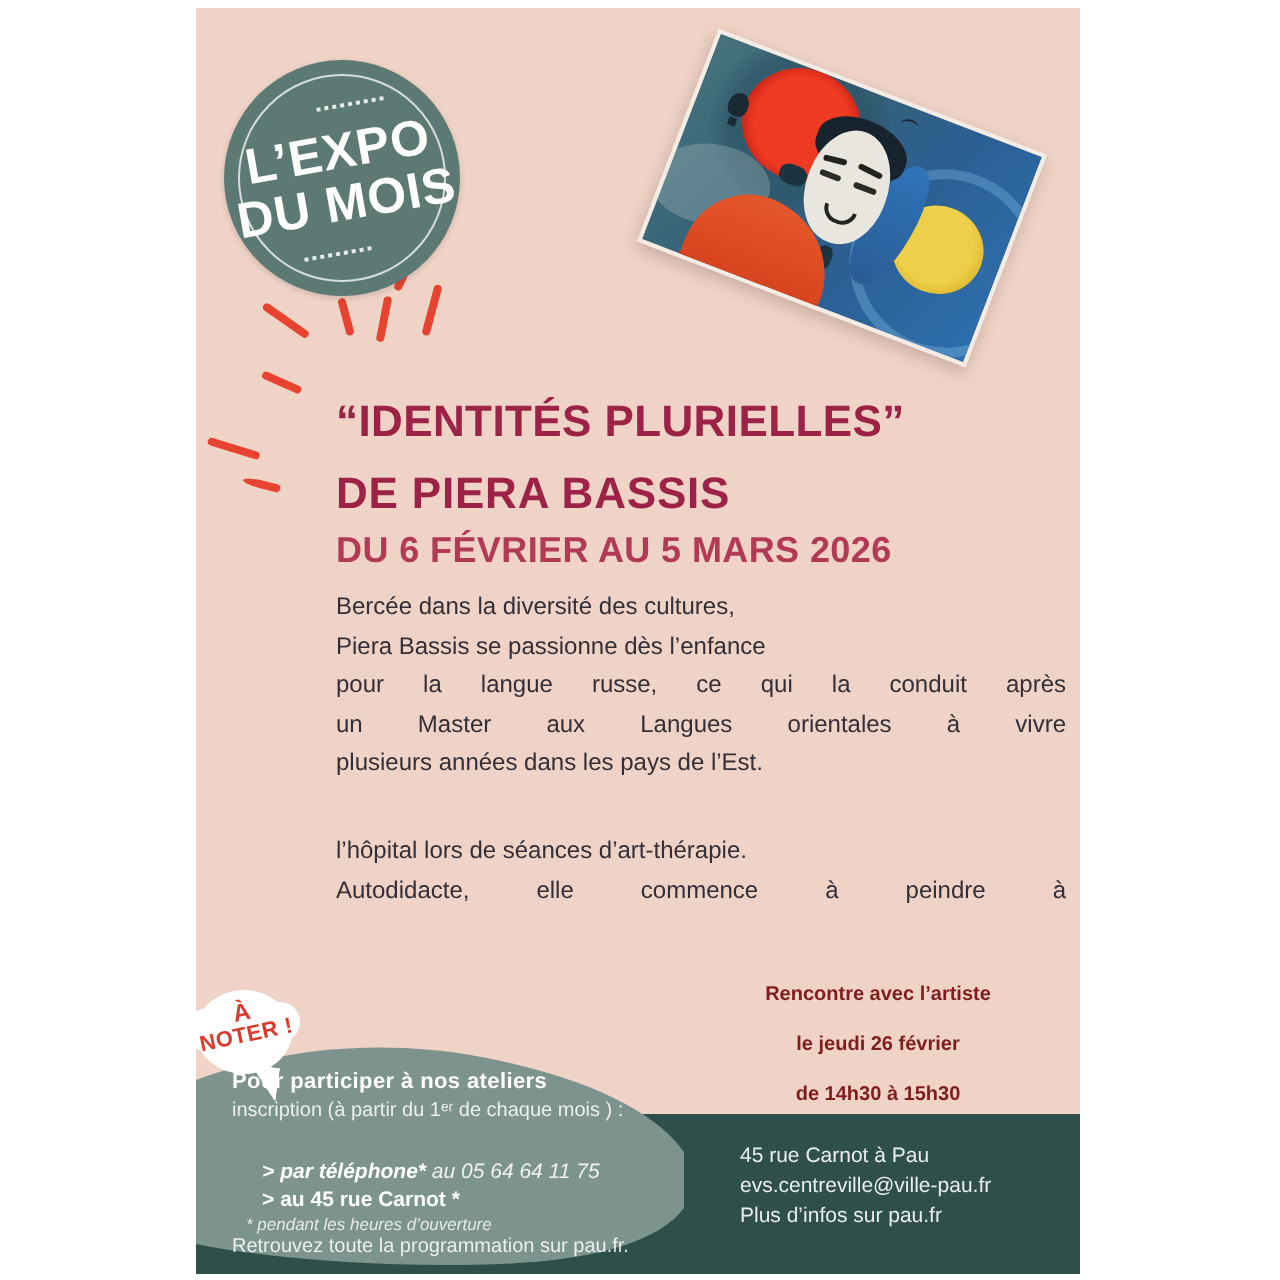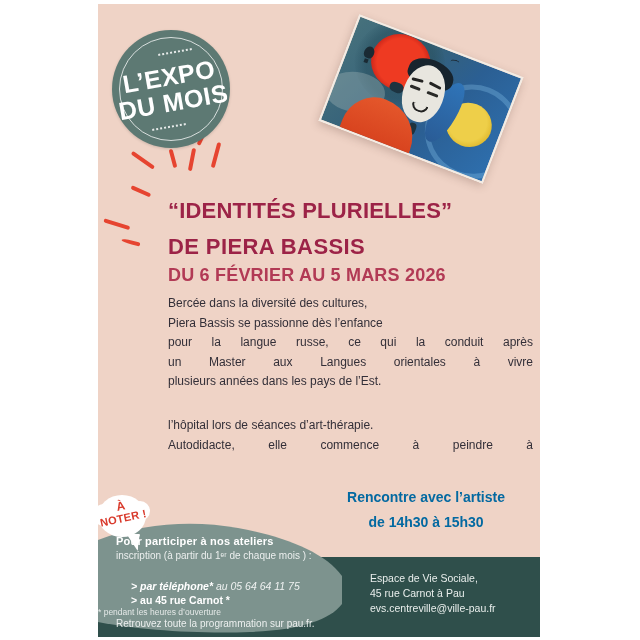--- a/index.html
+++ b/index.html
@@ -85,36 +85,36 @@
     color:#b23a55;font-weight:bold;font-size:18px;letter-spacing:.2px;z-index:2;
   }
   .bio{
     position:absolute;left:70px;top:290px;width:365px;
     color:#332f38;font-size:12px;line-height:19.6px;z-index:2;
   }
   .bio .line{text-align:left;}
   .bio .line.just{text-align:justify;text-align-last:justify;}
   .bio .gap{height:24px;}
   .meeting{
-    position:absolute;left:228px;top:481px;width:200px;text-align:center;
-    color:#0369a1;font-weight:bold;font-size:14px;line-height:25px;z-index:2;
+    position:absolute;left:241px;top:481px;width:200px;text-align:center;
+    color:#7f1d1d;font-weight:bold;font-size:10px;line-height:25px;z-index:2;
   }
   
   .dark-panel{
     position:absolute;left:0;top:553px;width:442px;height:80px;
     background:#2f4f4b;z-index:1;
   }
   .blob-svg{position:absolute;left:0;top:514px;z-index:2;}
   .workshops{position:absolute;left:0;top:514px;width:260px;height:119px;z-index:3;color:#fff;}
   .ws-heading{position:absolute;left:18px;top:17px;font-size:11px;font-weight:bold;letter-spacing:.2px;}
   .ws-sub{position:absolute;left:18px;top:31.5px;font-size:10px;color:rgba(255,255,255,.85);}
   .ws-item{position:absolute;left:33px;font-size:10.5px;}
   .ws-item .b{font-weight:bold;}
   .ws-item .r{color:rgba(255,255,255,.88);font-weight:normal;}
-  .ws-foot{position:absolute;left:0;top:89px;font-size:8.5px;color:rgba(255,255,255,.8);}
+  .ws-foot{position:absolute;left:25px;top:89px;font-size:8.5px;font-style:italic;color:rgba(255,255,255,.8);}
   .ws-prog{position:absolute;left:18px;top:100px;font-size:10px;color:rgba(255,255,255,.85);}
   .contact{
     position:absolute;left:272px;top:567px;z-index:3;
     color:#e9eeec;font-size:10.5px;line-height:15px;
   }
   
   .note{position:absolute;left:-4px;top:489px;width:56px;height:50px;z-index:4;}
   .note-cloud{position:absolute;left:4px;top:2px;width:48px;height:42px;background:#fff;border-radius:50%;}
   .note-cloud:before{content:"";position:absolute;left:-5px;top:9px;width:22px;height:22px;background:#fff;border-radius:50%;}
   .note-cloud:after{content:"";position:absolute;right:-4px;top:6px;width:20px;height:20px;background:#fff;border-radius:50%;}
@@ -185,20 +185,21 @@
     <div class="line just">pour la langue russe, ce qui la conduit après</div>
     <div class="line just">un Master aux Langues orientales à vivre</div>
     <div class="line">plusieurs années dans les pays de l’Est.</div>
     <div class="gap"></div>
     <div class="line">l’hôpital lors de séances d’art-thérapie.</div>
     <div class="line just">Autodidacte, elle commence à peindre à</div>
   </div>
 
   <div class="meeting">
     <div>Rencontre avec l’artiste</div>
+    <div>le jeudi 26 février</div>
     <div>de 14h30 à 15h30</div>
   </div>
 
   <div class="dark-panel"></div>
 
   <svg class="blob-svg" width="244" height="119" viewBox="0 0 244 119">
     <path d="M0,22 C45,5 95,2 140,10 C185,18 227,34 244,58 L244,86 C232,102 202,112 152,114 C100,116 40,112 0,104 Z" fill="#7d938e"></path>
   </svg>
 
   <div class="workshops">
@@ -208,23 +209,23 @@
       <span class="b">&gt; </span><span class="b">par téléphone*</span><span class="r"> au 05 64 64 11 75</span>
     </div>
     <div class="ws-item" style="top:76px;">
       <span class="b">&gt; </span><span class="b">au 45 rue Carnot *</span><span class="r"></span>
     </div>
     <div class="ws-foot">* pendant les heures d’ouverture</div>
     <div class="ws-prog">Retrouvez toute la programmation sur pau.fr.</div>
   </div>
 
   <div class="contact">
-    <div>Espace de Vie Sociale,</div>
     <div>45 rue Carnot à Pau</div>
     <div>evs.centreville@ville-pau.fr</div>
+    <div>Plus d’infos sur pau.fr</div>
   </div>
 
   <div class="note">
     <div class="note-cloud"></div>
     <div class="note-tail"></div>
     <div class="note-text">
       <span class="l1">À</span>
       <span class="l2">NOTER !</span>
     </div>
   </div>

